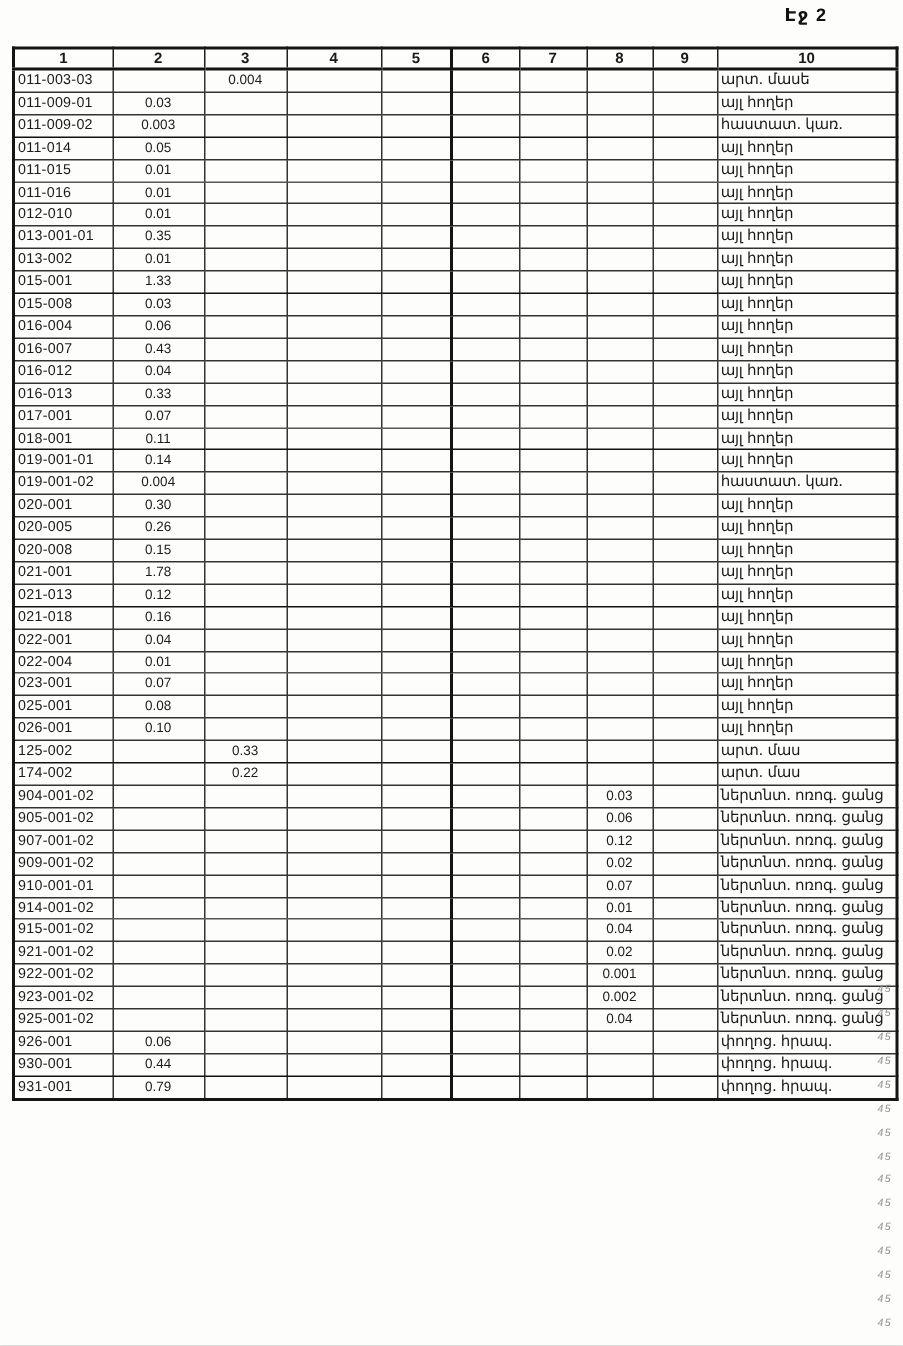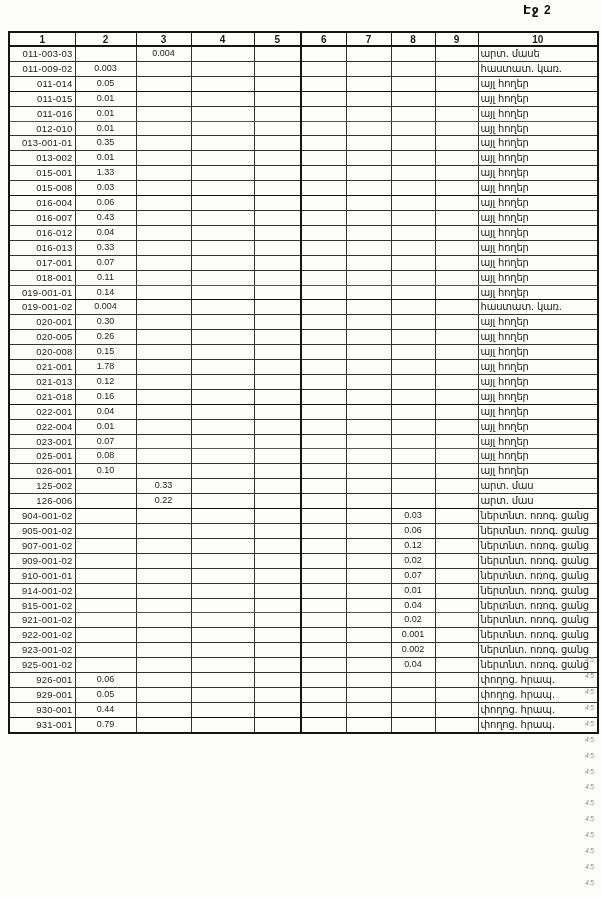--- a/index.html
+++ b/index.html
@@ -23,21 +23,21 @@
   th{
     border:1px solid #1f1f1f;border-bottom:2px solid #141414;
     font-size:10px;font-weight:bold;height:12px;padding:0;text-align:center;
     color:#1a1a1a;
   }
   td{
     border:1px solid #333;height:13.9px;line-height:13.9px;
     font-size:9px;padding:0 2px;white-space:nowrap;overflow:hidden;
     text-align:center;color:#1b1b1b;
   }
-  td.c1{text-align:right;font-size:9.5px;letter-spacing:.2px}
+  td.c1{text-align:left;font-size:9.5px;letter-spacing:.2px}
   td.c10{text-align:left;font-size:10px;letter-spacing:-.2px;
          font-family:"DejaVu Sans","Liberation Sans",sans-serif}
   td.c5,th.c5{border-right:2px solid #141414}
   td.c8,th.c8{border-right-width:1.5px}
   tbody tr:nth-child(7n+3) td{border-bottom-color:#111;border-bottom-width:1.6px}
   tbody tr:nth-child(11n+5) td{border-bottom-color:#555}
   .marks{position:absolute;left:0;top:0;width:602px;height:897px;pointer-events:none}
   .mark{
     position:absolute;left:585px;width:16px;font-size:7px;color:#8e8e8e;
     font-style:italic;letter-spacing:1px;
@@ -83,20 +83,32 @@
           <td class="c3">0.004</td>
           <td class="c4"></td>
           <td class="c5"></td>
           <td class="c6"></td>
           <td class="c7"></td>
           <td class="c8"></td>
           <td class="c9"></td>
           <td class="c10">արտ. մասե</td>
         </tr>
         <tr>
+          <td class="c1">011-009-01</td>
+          <td class="c2">0.03</td>
+          <td class="c3"></td>
+          <td class="c4"></td>
+          <td class="c5"></td>
+          <td class="c6"></td>
+          <td class="c7"></td>
+          <td class="c8"></td>
+          <td class="c9"></td>
+          <td class="c10">այլ հողեր</td>
+        </tr>
+        <tr>
           <td class="c1">011-009-02</td>
           <td class="c2">0.003</td>
           <td class="c3"></td>
           <td class="c4"></td>
           <td class="c5"></td>
           <td class="c6"></td>
           <td class="c7"></td>
           <td class="c8"></td>
           <td class="c9"></td>
           <td class="c10">հաստատ. կառ.</td>
@@ -431,21 +443,21 @@
           <td class="c3">0.33</td>
           <td class="c4"></td>
           <td class="c5"></td>
           <td class="c6"></td>
           <td class="c7"></td>
           <td class="c8"></td>
           <td class="c9"></td>
           <td class="c10">արտ. մաս</td>
         </tr>
         <tr>
-          <td class="c1">126-006</td>
+          <td class="c1">174-002</td>
           <td class="c2"></td>
           <td class="c3">0.22</td>
           <td class="c4"></td>
           <td class="c5"></td>
           <td class="c6"></td>
           <td class="c7"></td>
           <td class="c8"></td>
           <td class="c9"></td>
           <td class="c10">արտ. մաս</td>
         </tr>
@@ -577,32 +589,20 @@
           <td class="c5"></td>
           <td class="c6"></td>
           <td class="c7"></td>
           <td class="c8">0.04</td>
           <td class="c9"></td>
           <td class="c10">ներտնտ. ոռոգ. ցանց</td>
         </tr>
         <tr>
           <td class="c1">926-001</td>
           <td class="c2">0.06</td>
-          <td class="c3"></td>
-          <td class="c4"></td>
-          <td class="c5"></td>
-          <td class="c6"></td>
-          <td class="c7"></td>
-          <td class="c8"></td>
-          <td class="c9"></td>
-          <td class="c10">փողոց. հրապ.</td>
-        </tr>
-        <tr>
-          <td class="c1">929-001</td>
-          <td class="c2">0.05</td>
           <td class="c3"></td>
           <td class="c4"></td>
           <td class="c5"></td>
           <td class="c6"></td>
           <td class="c7"></td>
           <td class="c8"></td>
           <td class="c9"></td>
           <td class="c10">փողոց. հրապ.</td>
         </tr>
         <tr>

